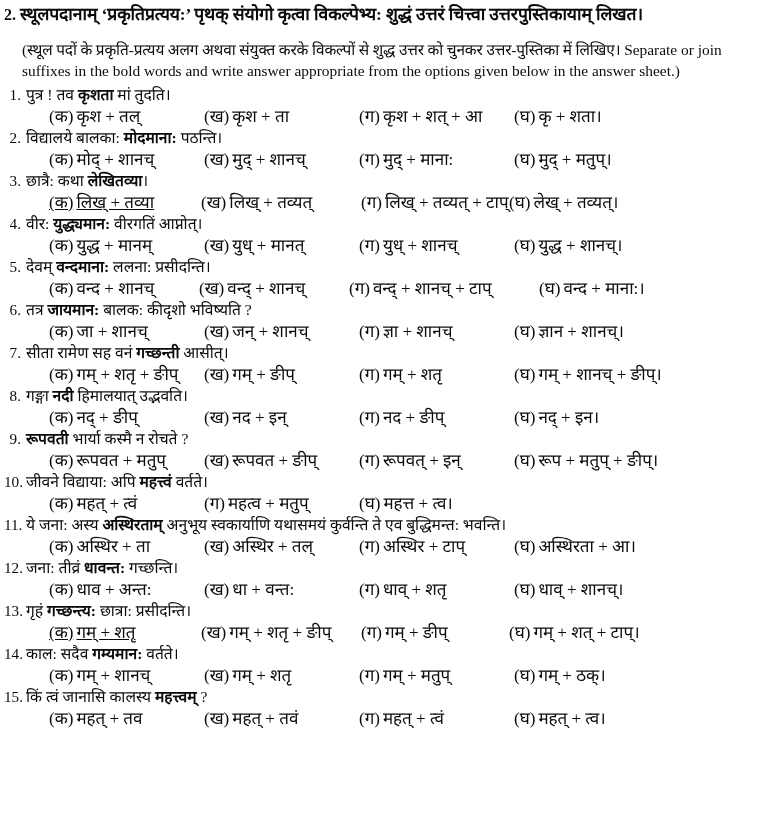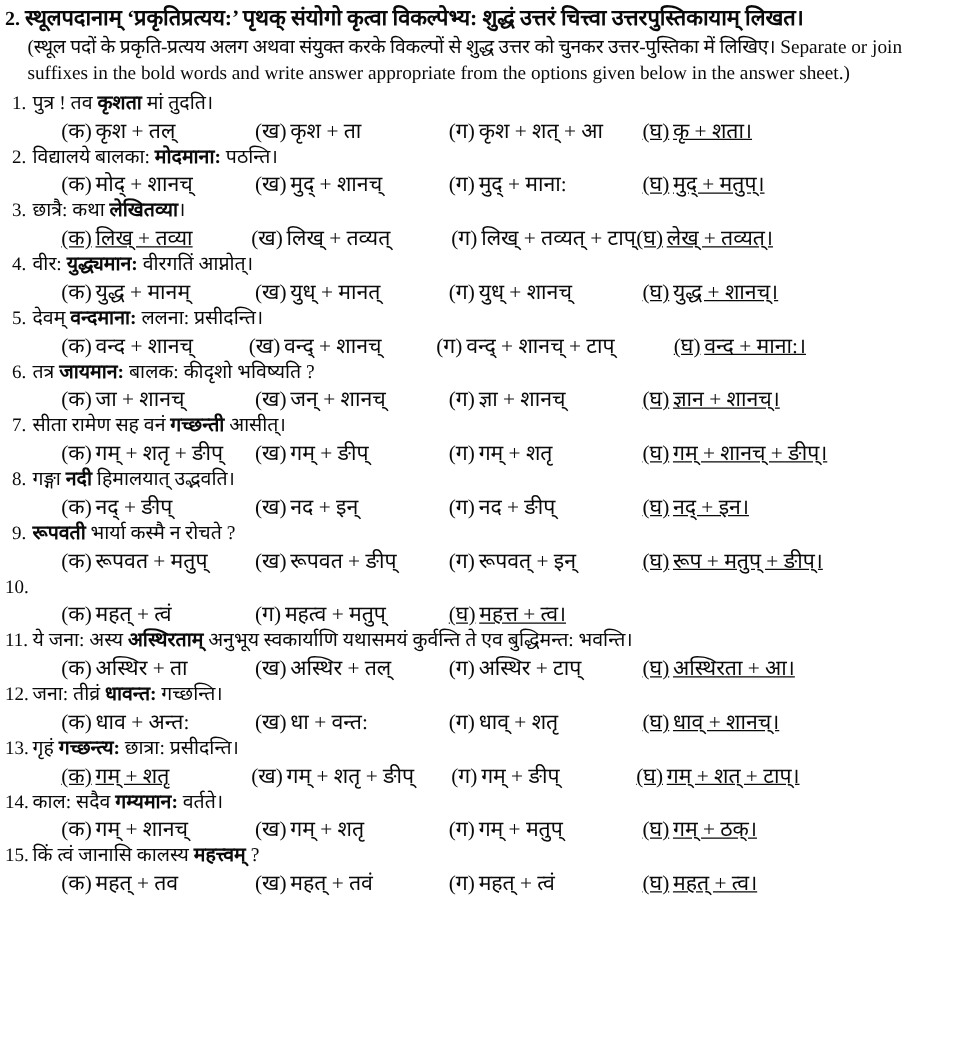--- a/index.html
+++ b/index.html
@@ -37,21 +37,21 @@
   .q-main-num {
     font-weight: bold;
     margin-right: 4px;
     font-size: 16px;
   }
   .q-main-text {
     font-weight: bold;
     letter-spacing: -0.1px;
   }
   .instr {
-    margin-top: 2px;
+    margin-top: 14px;
     padding-left: 18px;
     font-size: 15.4px;
     line-height: 1.36;
     text-align: left;
   }
   .instr .hi { letter-spacing: -0.15px; }
 
   
   .qlist {
     margin-top: 3px;
@@ -91,21 +91,21 @@
   }
   .opt {
     display: inline-block;
     white-space: nowrap;
   }
   .opt-k { margin-right: 3px; }
   
   .c0 { width: 155px; }
   .c1 { width: 155px; }
   .c2 { width: 155px; }
-  .c3 { width: auto; text-decoration: underline; }
+  .c3 { width: auto; }
 
   
   .narrow .c0 { width: 152px; text-decoration: underline; }
   .narrow .c1 { width: 160px; }
   .narrow .c2 { width: 148px; }
 
   .wide .c0 { width: 150px; }
   .wide .c1 { width: 150px; }
   .wide .c2 { width: 190px; }
 </style>
@@ -230,20 +230,21 @@
         <div class="optline">
           <span class="opt c0"><span class="opt-k">(क)</span><span>रूपवत + मतुप्</span></span>
           <span class="opt c1"><span class="opt-k">(ख)</span><span>रूपवत + ङीप्</span></span>
           <span class="opt c2"><span class="opt-k">(ग)</span><span>रूपवत् + इन्</span></span>
           <span class="opt c3"><span class="opt-k">(घ)</span><span>रूप + मतुप् + ङीप्।</span></span>
         </div>
       </div>
       <div class="qitem">
         <div class="qline">
           <span class="qnum">10.</span>
+          <span class="qtext"><span>जीवने विद्याया: अपि </span><b>महत्त्वं</b><span> वर्तते।</span></span>
         </div>
         <div class="optline">
           <span class="opt c0"><span class="opt-k">(क)</span><span>महत् + त्वं</span></span>
           <span class="opt c2"><span class="opt-k">(ग)</span><span>महत्व + मतुप्</span></span>
           <span class="opt c3"><span class="opt-k">(घ)</span><span>महत्त + त्व।</span></span>
         </div>
       </div>
       <div class="qitem">
         <div class="qline">
           <span class="qnum">11.</span>

